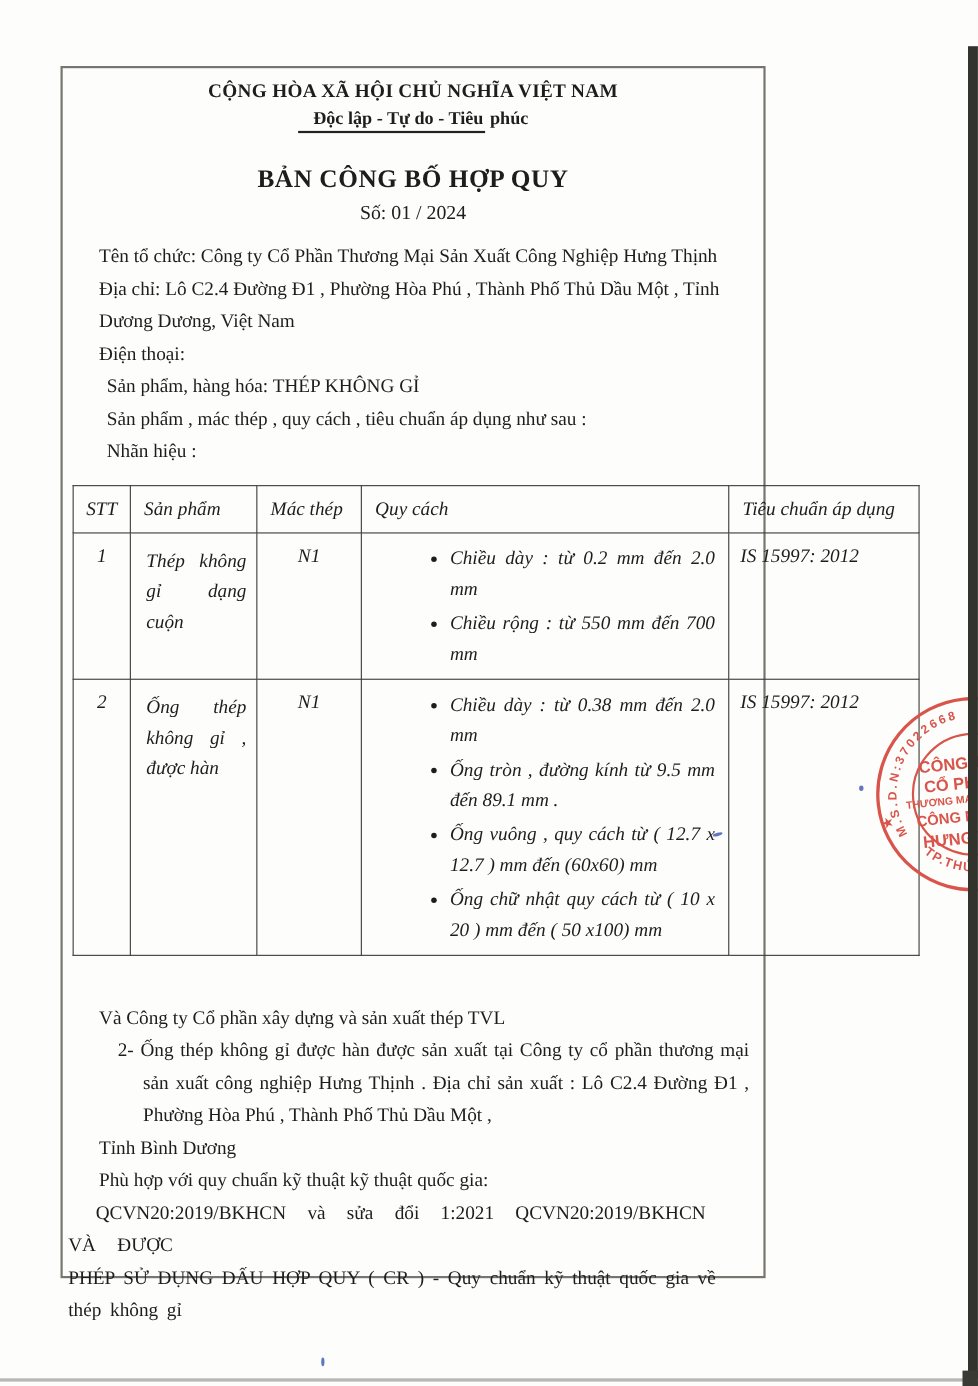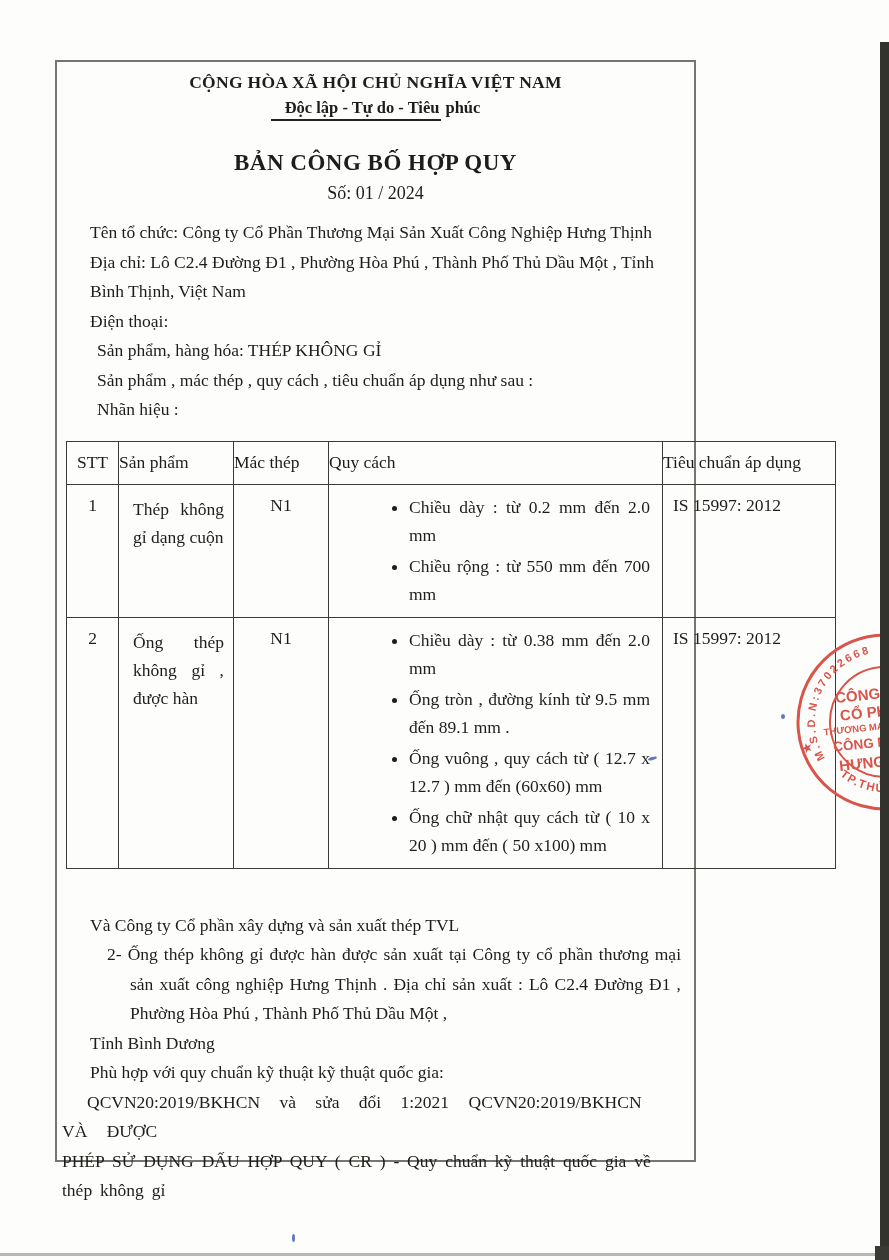--- a/index.html
+++ b/index.html
@@ -24,22 +24,22 @@
   
   .info { margin:14px 14px 0 33px; font-size:17.5px; }
   .info p { margin:0; line-height:29.5px; text-align:justify; }
   .info p.ind { margin-left:7px; text-align:left; }
   .bold { font-weight:normal; }
   
   table.spec {
     border-collapse:collapse; margin:16px 0 0 9px;
     width:769px; table-layout:fixed; font-size:17.5px;
   }
-  table.spec th, table.spec td { border:1.5px solid #3a3a36; font-weight:normal; vertical-align:top; }
-  table.spec th { height:42px; vertical-align:middle; text-align:left; padding:0 4px 0 0; }
+  table.spec th, table.spec td { border:1.5px solid #3a3a36; font-weight:normal; vertical-align:top;font-style:italic; }
+  table.spec th { height:42px; vertical-align:middle; text-align:left; padding:0 4px 0 12px; }
   table.spec th.c { text-align:center; padding:0; }
   td.stt { text-align:center; padding-top:10px; }
   td.prod { padding:10px 9px 0 14px; text-align:justify; line-height:28px; }
   td.grade { text-align:center; padding-top:10px; }
   td.specs { padding:2px 8px 6px 0; }
   td.specs ul { margin:6px 0 0 0; padding-left:80px; }
   td.specs li { line-height:28px; margin-bottom:3px; text-align:justify; padding-right:4px; }
   td.std { padding:10px 4px 0 10px; }
   
   .notes { margin:42px 13px 0 33px; font-size:17.5px; line-height:29.5px; }
@@ -70,21 +70,21 @@
         <span class="underlined">Độc lập - Tự do - Tiêu</span><span class="tail">phúc</span>
       </div>
     </div>
 
     <div class="doc-title">BẢN CÔNG BỐ HỢP QUY</div>
     <div class="doc-number">Số: 01 / 2024</div>
 
     <div class="info">
       <p>Tên tổ chức: Công ty Cổ Phần Thương Mại Sản Xuất Công Nghiệp Hưng Thịnh</p>
       <p>Địa chỉ: Lô C2.4 Đường Đ1 , Phường Hòa Phú , Thành Phố Thủ Dầu Một , Tỉnh</p>
-      <p>Bình Thịnh, Việt Nam</p>
+      <p>Dương Dương, Việt Nam</p>
       <p>Điện thoại:</p>
       <p class="ind"><span>Sản phẩm, hàng hóa: </span><span class="bold">THÉP KHÔNG GỈ</span></p>
       <p class="ind">Sản phẩm , mác thép , quy cách , tiêu chuẩn áp dụng như sau :</p>
       <p class="ind">Nhãn hiệu :</p>
     </div>
 
     <table class="spec">
       <colgroup>
         <col style="width:52px">
           <col style="width:115px">

